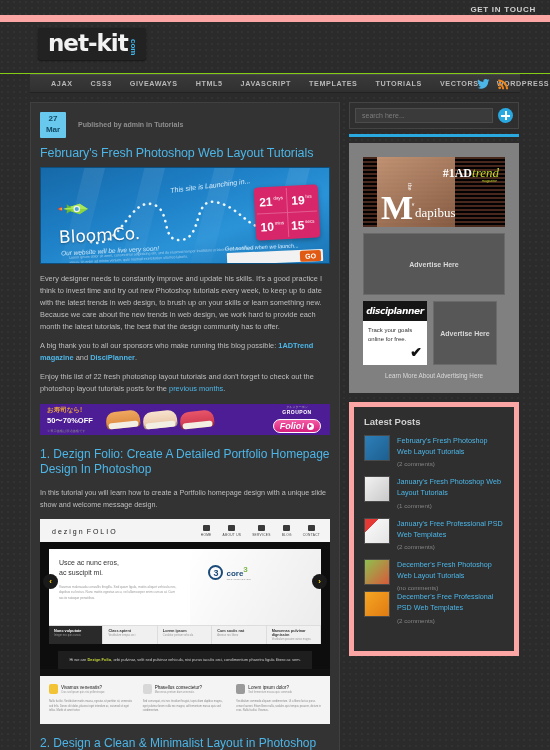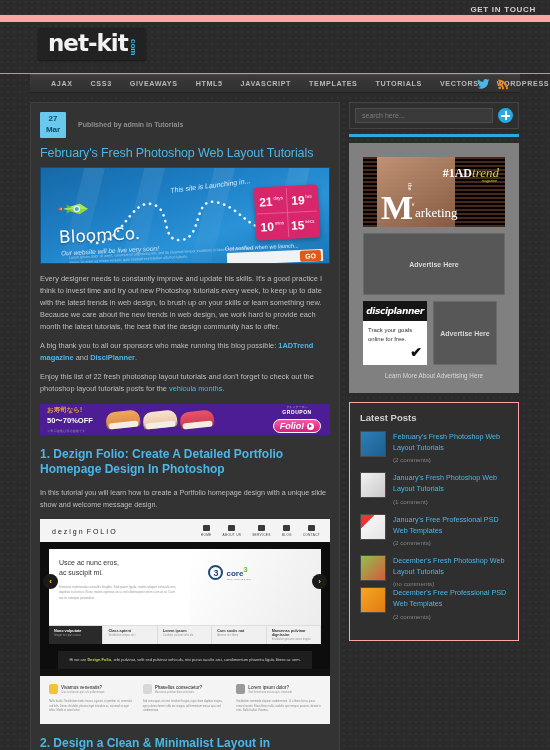--- a/index.html
+++ b/index.html
@@ -200,21 +200,21 @@
     align-items: center; gap: 3px; border: 1px solid #fff;
   }
   .click-dot { width: 7px; height: 7px; border-radius: 50%; background: #fff;
                display: inline-block; position: relative; }
   .click-dot::after { content:''; position:absolute; left:2px; top:1.5px;
                       border-left: 3px solid #d61d7d; border-top: 2px solid transparent;
                       border-bottom: 2px solid transparent; }
 
   
   .tut-title {
-    color: #4cb6e8; font-size: 12px; font-weight: bold;
+    color: #4cb6e8; font-size: 12px; font-weight: normal;
     margin: 12px 0 0 0; line-height: 1.3;
   }
   .tut-desc { color: #bfbfbf; font-size: 7.2px; line-height: 1.6; margin-top: 9px; }
 
   
   .shot { margin-top: 9px; width: 100%; background: #111; overflow: hidden; }
   .dz-head {
     background: #f4f4f4; height: 23px; display: flex;
     align-items: center; padding: 0 10px; justify-content: space-between;
   }
@@ -323,21 +323,21 @@
   .disc-logo { color: #fff; font-size: 9px; font-style: italic; font-weight: bold;
                letter-spacing: -.4px; font-family: "DejaVu Sans", sans-serif; }
   .disc-body { padding: 5px 4px 0 5px; position: relative; height: 44px; }
   .disc-txt { color: #333; font-size: 6px; line-height: 1.45; }
   .disc-check { position: absolute; right: 5px; bottom: 5px; color: #111; font-size: 14px; font-weight: bold; }
   .learn-more {
     text-align: center; color: #d9d9d9; font-size: 6.3px;
     margin-top: 7px; cursor: pointer;
   }
 
-  .side-panel { background: #2f2f2f; border: 1px solid #fca5a5; margin-top: 9px; padding: 9px 10px 11px; }
+  .side-panel { background: #2f2f2f; border: 5px solid #fca5a5; margin-top: 9px; padding: 9px 10px 18px; }
   .side-title { color: #d0d0d0; font-size: 9.5px; font-weight: bold; margin-bottom: 8px; }
   .post-item { display: flex; gap: 7px; margin-bottom: 9px; }
   .post-thumb { width: 26px; height: 26px; flex: 0 0 26px; border: 1px solid #4a4a4a; overflow: hidden; }
   .t1 { background: linear-gradient(135deg, #2d7fb8, #1d5f90); }
   .t2 { background: linear-gradient(135deg, #f2f2f2, #c9c9c9); }
   .t3 { background: linear-gradient(135deg, #e53935 0%, #e53935 28%, #f5f5f5 28%, #e4e4e4 100%); }
   .t4 { background: linear-gradient(135deg, #f6a623, #e07b12); }
   .t5 { background: linear-gradient(135deg, #8fbf4f, #d85a3a); }
   .post-link { color: #4cb6e8; font-size: 7.2px; line-height: 1.55; cursor: pointer; }
   .post-cmt { color: #858585; font-size: 6.2px; margin-top: 3px; }
@@ -458,21 +458,21 @@
     </div>
 
     <div class="ptext">
       <span>Every designer needs to constantly improve and update his skills. It's a good practice I think to invest time and try out new Photoshop tutorials every week, to keep up to date with the latest trends in web design, to brush up on your skills or learn something new.</span><br>
       <span>Because we care about the new trends in web design, we work hard to provide each month the latest tutorials, the best that the design community has to offer.</span>
     </div>
     <div class="ptext">
       <span>A big thank you to all our sponsors who make running this blog possible: </span><a href="#">1ADTrend magazine</a><span> and </span><a href="#">DisciPlanner</a><span>.</span>
     </div>
     <div class="ptext">
-      <span>Enjoy this list of 22 fresh photoshop layout tutorials and don't forget to check out the photoshop layout tutorials posts for the </span><a href="#" class="plain">vehicula months</a><span>.</span>
+      <span>Enjoy this list of 22 fresh photoshop layout tutorials and don't forget to check out the photoshop layout tutorials posts for the </span><a href="#" class="plain">previous months</a><span>.</span>
     </div>
 
     <div class="sushi-ad">
       <div class="sushi-left">
         <div class="s1">お寿司なら!</div>
         <div class="s2">50〜70%OFF</div>
         <div class="s3">※表示価格は税込価格です</div>
       </div>
       <div class="sushi-pieces">
         <div class="sushi a"></div>
@@ -618,21 +618,21 @@
         <div class="ad-trend-stripes"></div>
         <div class="ad-trend-skin"></div>
         <div class="ad-trend-top">
           <span class="ad1">#1AD</span>
             <span class="ad2">trend</span>
         </div>
         <div class="ad-mag">magazine</div>
         <div class="ad-the">the</div>
         <div class="ad-bigm">M</div>
         <div class="ad-in">in</div>
-        <div class="ad-mkt">arketing</div>
+        <div class="ad-mkt">dapibus</div>
       </div>
 
       <div class="adv-box adv-big">Advertise Here</div>
 
       <div class="adv-row">
         <div class="disc-box">
           <div class="disc-head">
             <div class="disc-logo">disciplanner</div>
           </div>
           <div class="disc-body">

